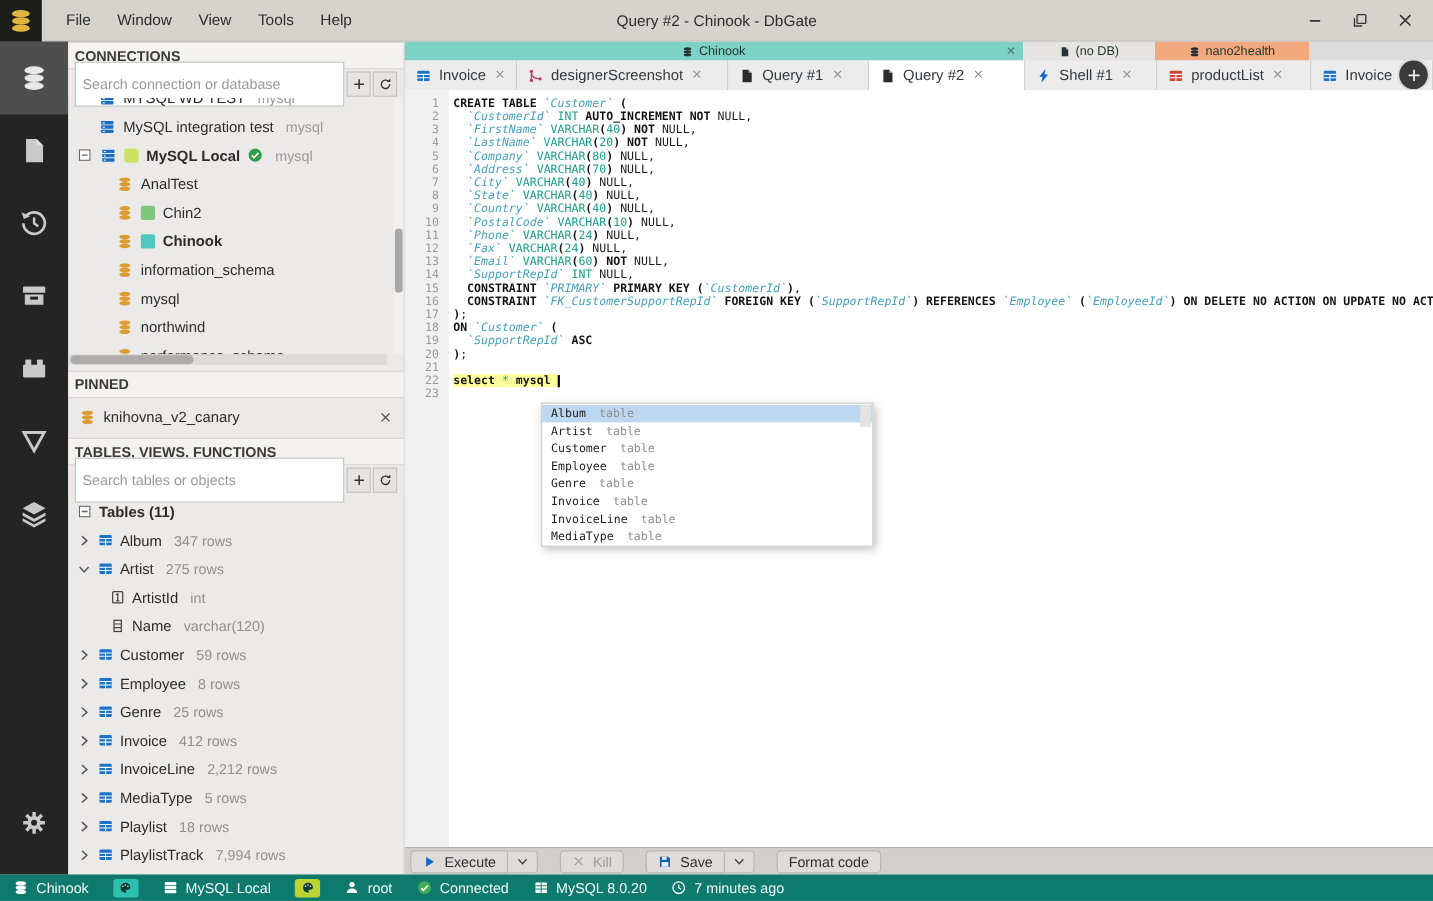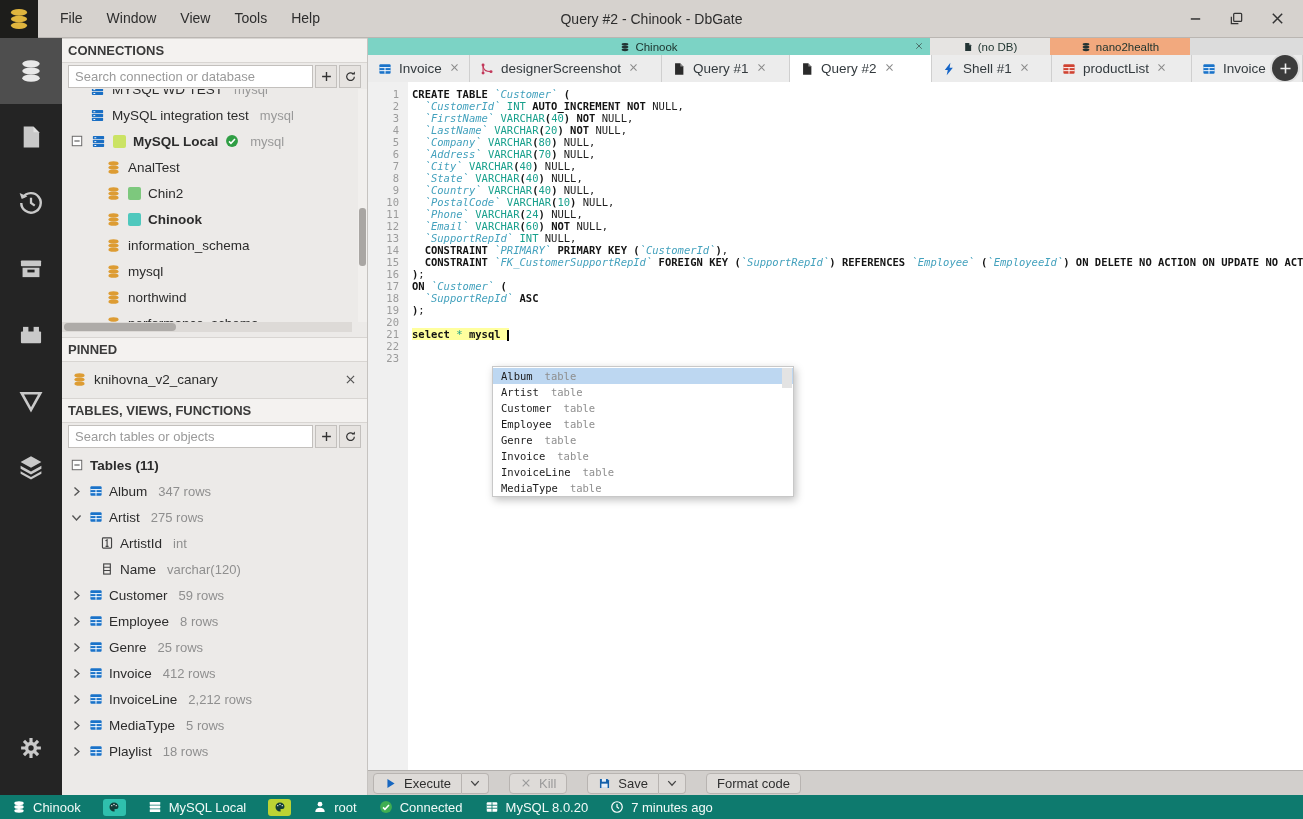--- a/index.html
+++ b/index.html
@@ -27,21 +27,21 @@
   .actitem { width:62px; height:66px; display:flex; align-items:center; justify-content:center; }
   .actitem.active { background:#4e4e4e; }
   .actitem.bottom { margin-top:auto; margin-bottom:14px; }
 
   
   .leftpanel { position:absolute; left:62px; top:38px; width:306px; bottom:24px; background:#eceae8;
     border-right:1px solid #c6c3c0; overflow:hidden; }
   .sechead { height:25px; background:#f4f2f0; border-top:1px solid #d8d5d2; border-bottom:1px solid #d8d5d2;
     font-size:13px; font-weight:bold; color:#3a3a3a; display:flex; align-items:center; padding-left:6px; }
   .searchrow { height:26px; display:flex; align-items:center; padding:0 6px; gap:2px; background:#eceae8; }
-  .searchrow input { flex:1; height:23px; border:1px solid #c3c0bd; background:#fff; font-size:13px;
+  .searchrow input { flex:1; height:41px; border:1px solid #c3c0bd; background:#fff; font-size:13px;
     padding:0 6px; color:#333; font-family:"Liberation Sans",sans-serif; outline:none; }
   .searchrow input::placeholder { color:#9a9a9a; }
   .sqbtn { width:22px; height:23px; background:#e6e3e0; border:1px solid #c3c0bd; display:flex;
     align-items:center; justify-content:center; }
   .connlist { position:relative; height:243px; overflow:hidden; }
   .lrow { height:26px; display:flex; align-items:center; gap:7px; font-size:13.5px; color:#2c2c2c;
     padding-left:28px; white-space:nowrap; }
   .lrow.exp { padding-left:8px; }
   .lrow.child { padding-left:44px; }
   .lrow .nm.b { font-weight:bold; }
@@ -648,20 +648,37 @@
             <svg viewBox="0 0 16 16">
               <rect x="1.6" y="2.6" width="12.8" height="10.8" rx="1.2" fill="#1a73c9"></rect>
               <g stroke="#fff" stroke-width="1.1">
                 <path d="M1.6 6.4h12.8M1.6 9.9h12.8M8 6.4v7"></path>
               </g>
             </svg>
           </span>
           <span>Playlist</span>
           <span class="cnt">18 rows</span>
         </div>
+        <div class="trow">
+          <span class="ic" style="width:13px;height:13px">
+            <svg viewBox="0 0 16 16">
+              <path fill="none" stroke="#555" stroke-width="1.7" d="M5.5 3 11 8l-5.5 5"></path>
+            </svg>
+          </span>
+          <span class="ic" style="width:14px;height:14px">
+            <svg viewBox="0 0 16 16">
+              <rect x="1.6" y="2.6" width="12.8" height="10.8" rx="1.2" fill="#1a73c9"></rect>
+              <g stroke="#fff" stroke-width="1.1">
+                <path d="M1.6 6.4h12.8M1.6 9.9h12.8M8 6.4v7"></path>
+              </g>
+            </svg>
+          </span>
+          <span>PlaylistTrack</span>
+          <span class="cnt">7,994 rows</span>
+        </div>
       </div>
   </div>
 
   <div class="main">
     <div class="groupsrow" id="groupsrow">
         <div class="tgroup" style="width:562px;background:#7cd3c5">
           <span class="ic" style="width:10px;height:10px">
             <svg viewBox="0 0 16 16">
               <g fill="#233">
                 <ellipse cx="8" cy="3.6" rx="5.4" ry="2.2"></ellipse>
@@ -845,20 +862,21 @@
           <div class="cl"><span class="pl">  </span><span class="id">`CustomerId`</span><span class="pl"> </span><span class="ty">INT</span><span class="pl"> </span><span class="kw">AUTO_INCREMENT NOT</span><span class="pl"> NULL,</span></div>
           <div class="cl"><span class="pl">  </span><span class="id">`FirstName`</span><span class="pl"> </span><span class="ty">VARCHAR</span><span class="kw">(</span><span class="ty">40</span><span class="kw">)</span><span class="pl"> </span><span class="kw">NOT</span><span class="pl"> NULL,</span></div>
           <div class="cl"><span class="pl">  </span><span class="id">`LastName`</span><span class="pl"> </span><span class="ty">VARCHAR</span><span class="kw">(</span><span class="ty">20</span><span class="kw">)</span><span class="pl"> </span><span class="kw">NOT</span><span class="pl"> NULL,</span></div>
           <div class="cl"><span class="pl">  </span><span class="id">`Company`</span><span class="pl"> </span><span class="ty">VARCHAR</span><span class="kw">(</span><span class="ty">80</span><span class="kw">)</span><span class="pl"> NULL,</span></div>
           <div class="cl"><span class="pl">  </span><span class="id">`Address`</span><span class="pl"> </span><span class="ty">VARCHAR</span><span class="kw">(</span><span class="ty">70</span><span class="kw">)</span><span class="pl"> NULL,</span></div>
           <div class="cl"><span class="pl">  </span><span class="id">`City`</span><span class="pl"> </span><span class="ty">VARCHAR</span><span class="kw">(</span><span class="ty">40</span><span class="kw">)</span><span class="pl"> NULL,</span></div>
           <div class="cl"><span class="pl">  </span><span class="id">`State`</span><span class="pl"> </span><span class="ty">VARCHAR</span><span class="kw">(</span><span class="ty">40</span><span class="kw">)</span><span class="pl"> NULL,</span></div>
           <div class="cl"><span class="pl">  </span><span class="id">`Country`</span><span class="pl"> </span><span class="ty">VARCHAR</span><span class="kw">(</span><span class="ty">40</span><span class="kw">)</span><span class="pl"> NULL,</span></div>
           <div class="cl"><span class="pl">  </span><span class="id">`PostalCode`</span><span class="pl"> </span><span class="ty">VARCHAR</span><span class="kw">(</span><span class="ty">10</span><span class="kw">)</span><span class="pl"> NULL,</span></div>
           <div class="cl"><span class="pl">  </span><span class="id">`Phone`</span><span class="pl"> </span><span class="ty">VARCHAR</span><span class="kw">(</span><span class="ty">24</span><span class="kw">)</span><span class="pl"> NULL,</span></div>
+          <div class="cl"><span class="pl">  </span><span class="id">`Fax`</span><span class="pl"> </span><span class="ty">VARCHAR</span><span class="kw">(</span><span class="ty">24</span><span class="kw">)</span><span class="pl"> NULL,</span></div>
           <div class="cl"><span class="pl">  </span><span class="id">`Email`</span><span class="pl"> </span><span class="ty">VARCHAR</span><span class="kw">(</span><span class="ty">60</span><span class="kw">)</span><span class="pl"> </span><span class="kw">NOT</span><span class="pl"> NULL,</span></div>
           <div class="cl"><span class="pl">  </span><span class="id">`SupportRepId`</span><span class="pl"> </span><span class="ty">INT</span><span class="pl"> NULL,</span></div>
           <div class="cl"><span class="pl">  </span><span class="kw">CONSTRAINT </span><span class="id">`PRIMARY`</span><span class="pl"> </span><span class="kw">PRIMARY KEY (</span><span class="id">`CustomerId`</span><span class="kw">)</span><span class="pl">,</span></div>
           <div class="cl"><span class="pl">  </span><span class="kw">CONSTRAINT </span><span class="id">`FK_CustomerSupportRepId`</span><span class="pl"> </span><span class="kw">FOREIGN KEY (</span><span class="id">`SupportRepId`</span><span class="kw">) REFERENCES </span><span class="id">`Employee`</span><span class="kw"> (</span><span class="id">`EmployeeId`</span><span class="kw">) ON DELETE NO ACTION ON UPDATE NO ACTION</span></div>
           <div class="cl"><span class="kw">)</span><span class="pl">;</span></div>
           <div class="cl"><span class="kw">ON </span><span class="id">`Customer`</span><span class="kw"> (</span></div>
           <div class="cl"><span class="pl">  </span><span class="id">`SupportRepId`</span><span class="pl"> </span><span class="kw">ASC</span></div>
           <div class="cl"><span class="kw">)</span><span class="pl">;</span></div>
           <div class="cl">&nbsp;</div>
           <div class="cl"><span class="hl"><span class="kw">select</span><span class="pl"> </span><span class="ty">*</span><span class="pl"> </span><span class="kw">mysql</span><span class="pl"> </span><span class="cursor"></span></span></div>

